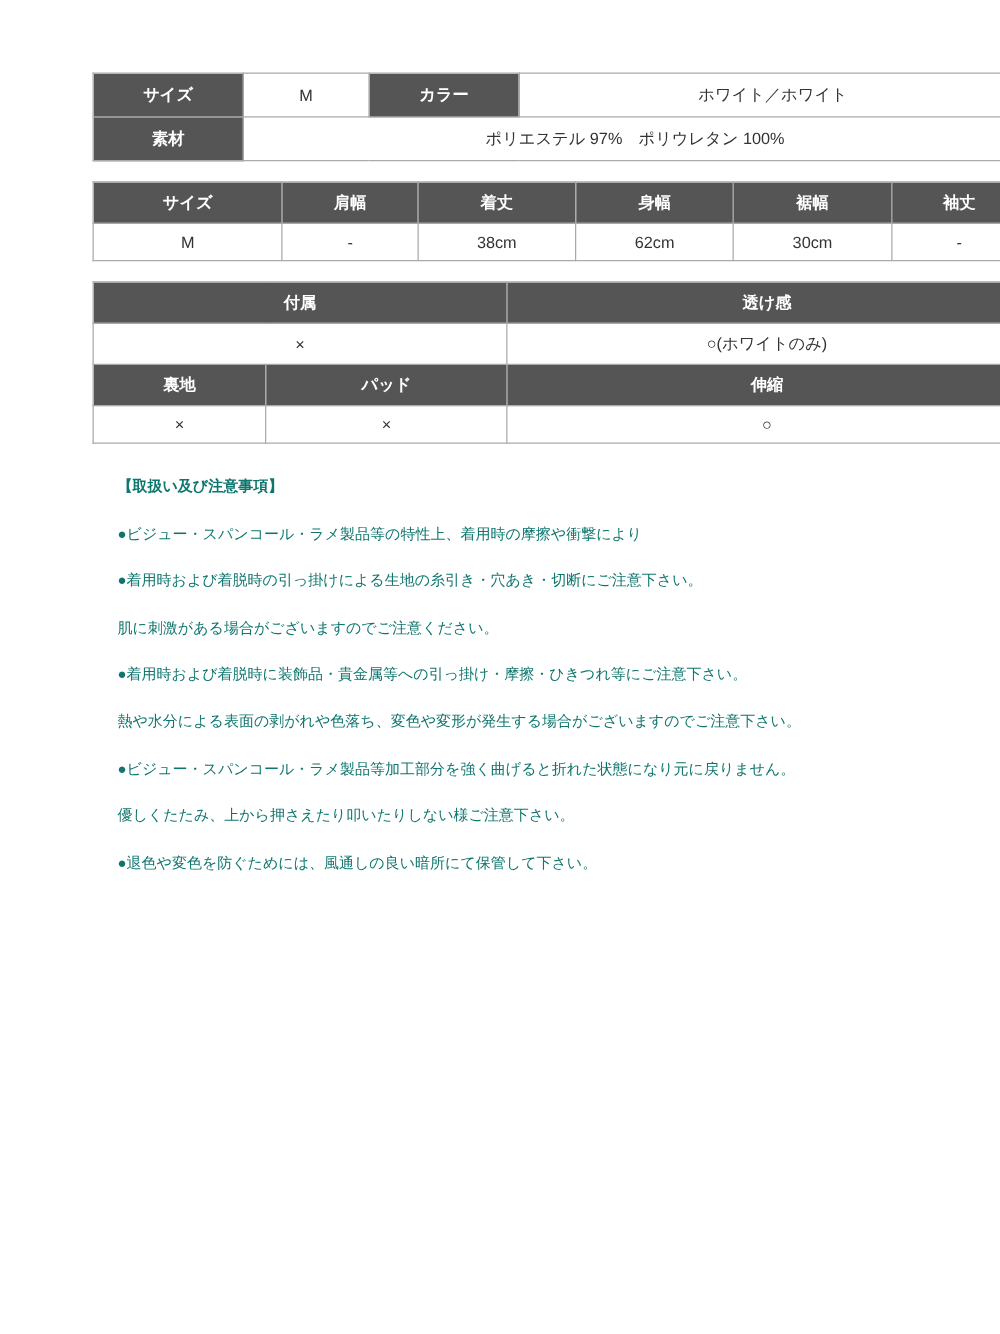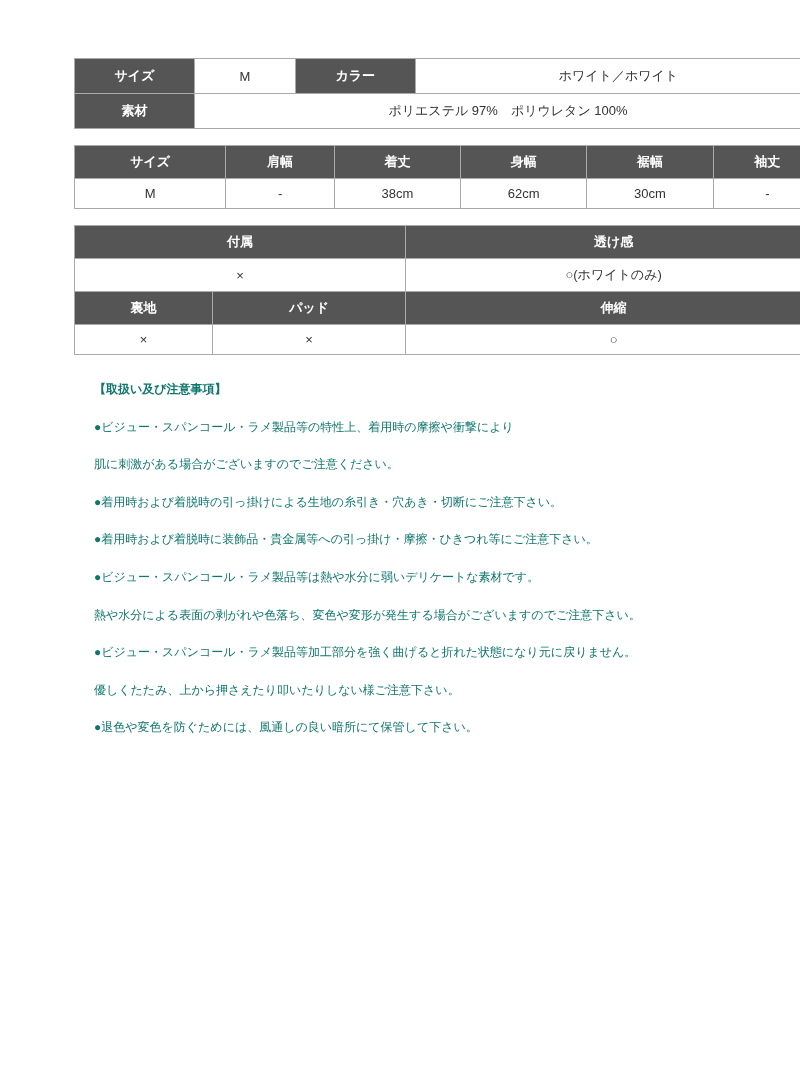--- a/index.html
+++ b/index.html
@@ -179,23 +179,22 @@
         <td>×</td>
         <td>×</td>
         <td colspan="2">○</td>
       </tr>
     </tbody>
   </table>
 
   <div class="notes-section">
     <span class="notes-title">【取扱い及び注意事項】</span>
     <span class="note-item">●ビジュー・スパンコール・ラメ製品等の特性上、着用時の摩擦や衝撃により</span>
+    <span class="note-item">●着用時および着脱時の引っ掛けによる生地の糸引き・穴あき・切断にご注意下さい。</span>
     <span class="note-item">肌に刺激がある場合がございますのでご注意ください。</span>
-    <span class="note-item">●着用時および着脱時の引っ掛けによる生地の糸引き・穴あき・切断にご注意下さい。</span>
     <span class="note-item">●着用時および着脱時に装飾品・貴金属等への引っ掛け・摩擦・ひきつれ等にご注意下さい。</span>
-    <span class="note-item">●ビジュー・スパンコール・ラメ製品等は熱や水分に弱いデリケートな素材です。</span>
     <span class="note-item">熱や水分による表面の剥がれや色落ち、変色や変形が発生する場合がございますのでご注意下さい。</span>
     <span class="note-item">●ビジュー・スパンコール・ラメ製品等加工部分を強く曲げると折れた状態になり元に戻りません。</span>
     <span class="note-item">優しくたたみ、上から押さえたり叩いたりしない様ご注意下さい。</span>
     <span class="note-item">●退色や変色を防ぐためには、風通しの良い暗所にて保管して下さい。</span>
   </div>
 
 </div>
 
 </body></html>

